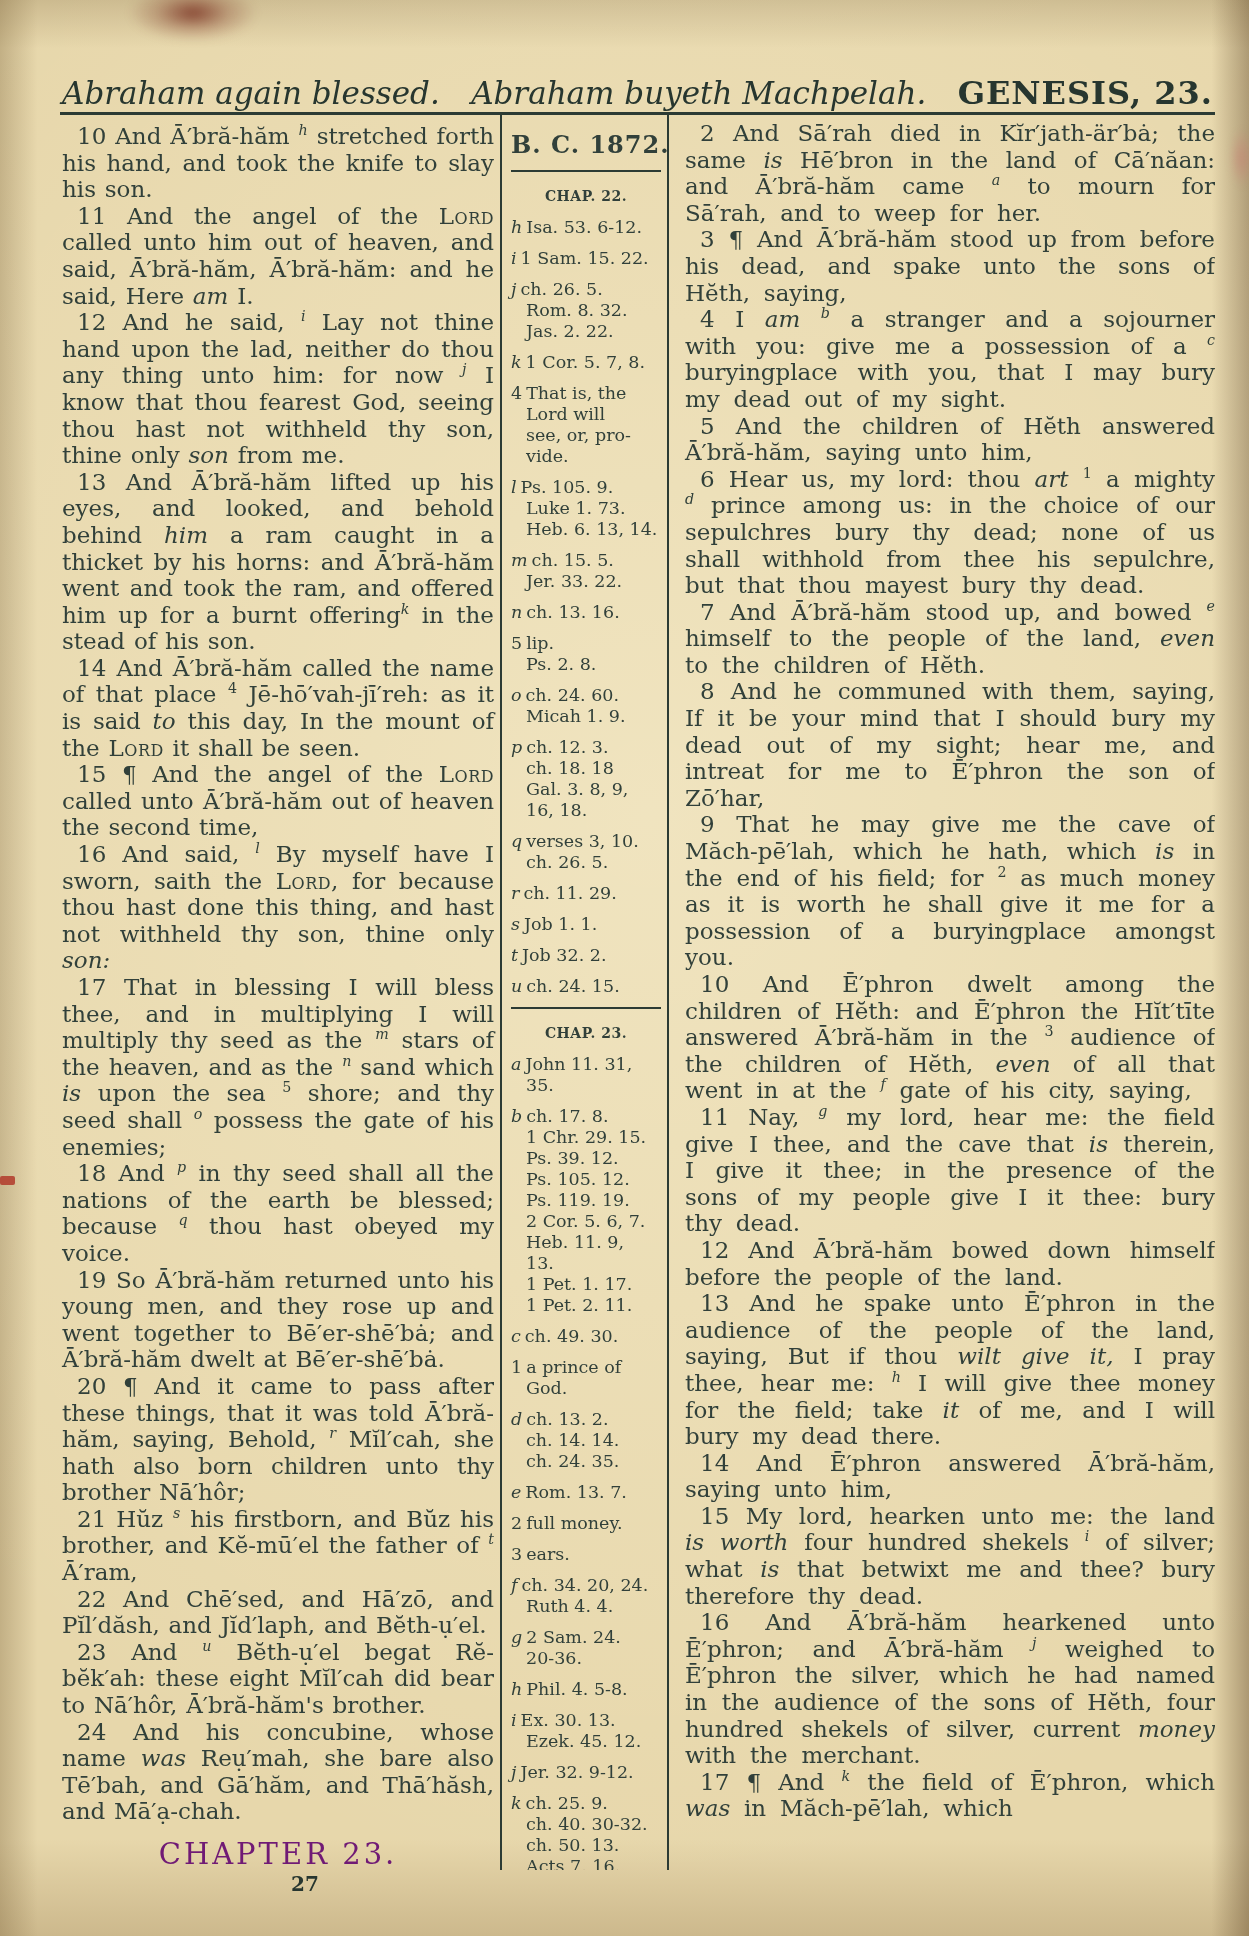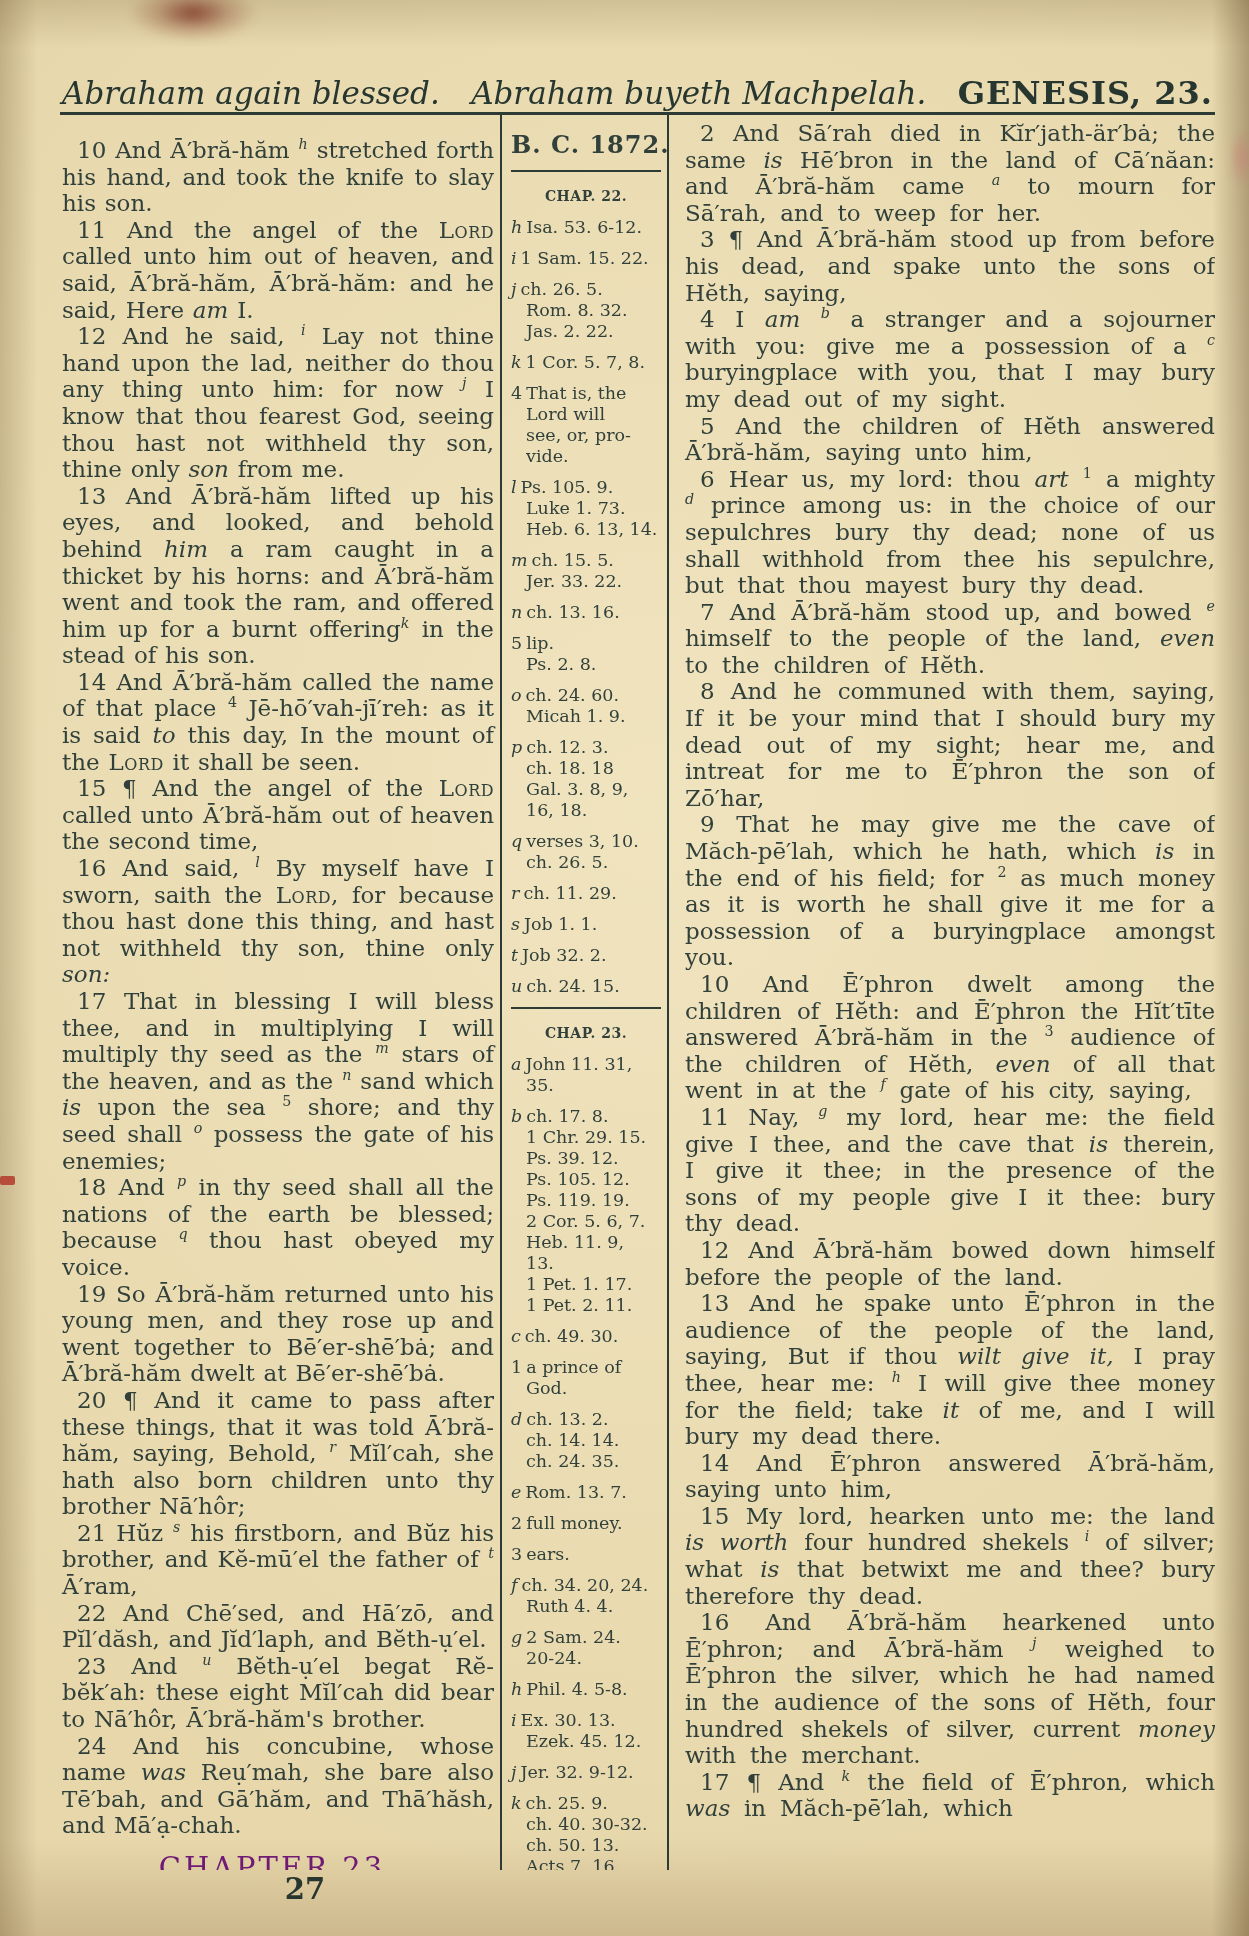--- a/index.html
+++ b/index.html
@@ -30,21 +30,21 @@
     position:absolute;top:74px;left:62px;right:36px;
     display:flex;justify-content:space-between;align-items:baseline;
     white-space:nowrap;
   }
   .header .running-title{font-style:italic;font-size:31px;color:#27362f;}
   .header .book-title{font-style:normal;font-weight:bold;font-size:32px;letter-spacing:1px;color:#27362f;}
   .textblock{
     position:absolute;top:112px;left:60px;right:34px;bottom:66px;
     border-top:3px solid #2c3b34;display:flex;overflow:hidden;
   }
-  .col-left{width:432px;padding:22px 6px 0 2px;}
+  .col-left{width:432px;padding:8px 6px 0 2px;}
   .col-center{
     width:150px;border-left:2px solid #2c3b34;border-right:2px solid #2c3b34;
     padding:6px 6px 0 9px;
   }
   .col-right{flex:1;padding:5px 0 0 16px;}
   .verse{
     margin:0;text-indent:15px;text-align:justify;
     font-size:23px;line-height:26.6px;word-spacing:1.5px;
   }
   .col-right .verse{word-spacing:6.5px;}
@@ -58,21 +58,21 @@
   .center-rule{border-top:2px solid #2c3b34;margin:2px 0 16px;}
   .chap-heading{text-align:center;font-weight:bold;font-size:14px;letter-spacing:.5px;margin:0 0 13px;white-space:nowrap;}
   .ref-entry{
     font-size:17.5px;line-height:21px;margin:0 0 10px;
     padding-left:15px;text-indent:-15px;white-space:nowrap;
   }
   .ref-entry .ref-letter{font-style:italic;margin-right:4px;}
   .ref-entry .ref-num{margin-right:4px;}
   .page-number{
     position:absolute;left:250px;width:110px;top:1872px;
-    text-align:center;font-size:29px;font-weight:bold;color:#27362f;
+    text-align:center;font-size:20px;font-weight:bold;color:#27362f;
   }
 </style>
 </head>
 <body>
 
 <div class="stain-top-left"></div>
 <div class="smudge-right"></div>
 <div class="red-mark"></div>
 
 <div class="header">
@@ -125,21 +125,21 @@
         <div class="chap-heading">CHAP. 23.</div>
         <div class="ref-entry"><span class="ref-letter">a</span><span>John 11. 31,</span><br><span>35.</span></div>
         <div class="ref-entry"><span class="ref-letter">b</span><span>ch. 17. 8.</span><br><span>1 Chr. 29. 15.</span><br><span>Ps. 39. 12.</span><br><span>Ps. 105. 12.</span><br><span>Ps. 119. 19.</span><br><span>2 Cor. 5. 6, 7.</span><br><span>Heb. 11. 9,</span><br><span>13.</span><br><span>1 Pet. 1. 17.</span><br><span>1 Pet. 2. 11.</span></div>
         <div class="ref-entry"><span class="ref-letter">c</span><span>ch. 49. 30.</span></div>
         <div class="ref-entry"><span class="ref-num">1</span><span>a prince of</span><br><span>God.</span></div>
         <div class="ref-entry"><span class="ref-letter">d</span><span>ch. 13. 2.</span><br><span>ch. 14. 14.</span><br><span>ch. 24. 35.</span></div>
         <div class="ref-entry"><span class="ref-letter">e</span><span>Rom. 13. 7.</span></div>
         <div class="ref-entry"><span class="ref-num">2</span><span>full money.</span></div>
         <div class="ref-entry"><span class="ref-num">3</span><span>ears.</span></div>
         <div class="ref-entry"><span class="ref-letter">f</span><span>ch. 34. 20, 24.</span><br><span>Ruth 4. 4.</span></div>
-        <div class="ref-entry"><span class="ref-letter">g</span><span>2 Sam. 24.</span><br><span>20-24.</span></div>
+        <div class="ref-entry"><span class="ref-letter">g</span><span>2 Sam. 24.</span><br><span>20-36.</span></div>
         <div class="ref-entry"><span class="ref-letter">h</span><span>Phil. 4. 5-8.</span></div>
         <div class="ref-entry"><span class="ref-letter">i</span><span>Ex. 30. 13.</span><br><span>Ezek. 45. 12.</span></div>
         <div class="ref-entry"><span class="ref-letter">j</span><span>Jer. 32. 9-12.</span></div>
         <div class="ref-entry"><span class="ref-letter">k</span><span>ch. 25. 9.</span><br><span>ch. 40. 30-32.</span><br><span>ch. 50. 13.</span><br><span>Acts 7. 16.</span></div>
       </div>
   </div>
   <div class="col-right">
       <p class="verse"><span>2 And Sā′rah died in Kĭr′jath-är′bȧ; the same </span><i>is</i><span> Hē′bron in the land of Cā′năan: and Ā′bră-hăm came </span><sup class="mk lt">a</sup><span> to mourn for Sā′rah, and to weep for her.</span></p>
       <p class="verse"><span>3 ¶ And Ā′bră-hăm stood up from before his dead, and spake unto the sons of Hĕth, saying,</span></p>
       <p class="verse"><span>4 I </span><i>am</i><span> </span><sup class="mk lt">b</sup><span> a stranger and a sojourner with you: give me a possession of a </span><sup class="mk lt">c</sup><span> buryingplace with you, that I may bury my dead out of my sight.</span></p>

